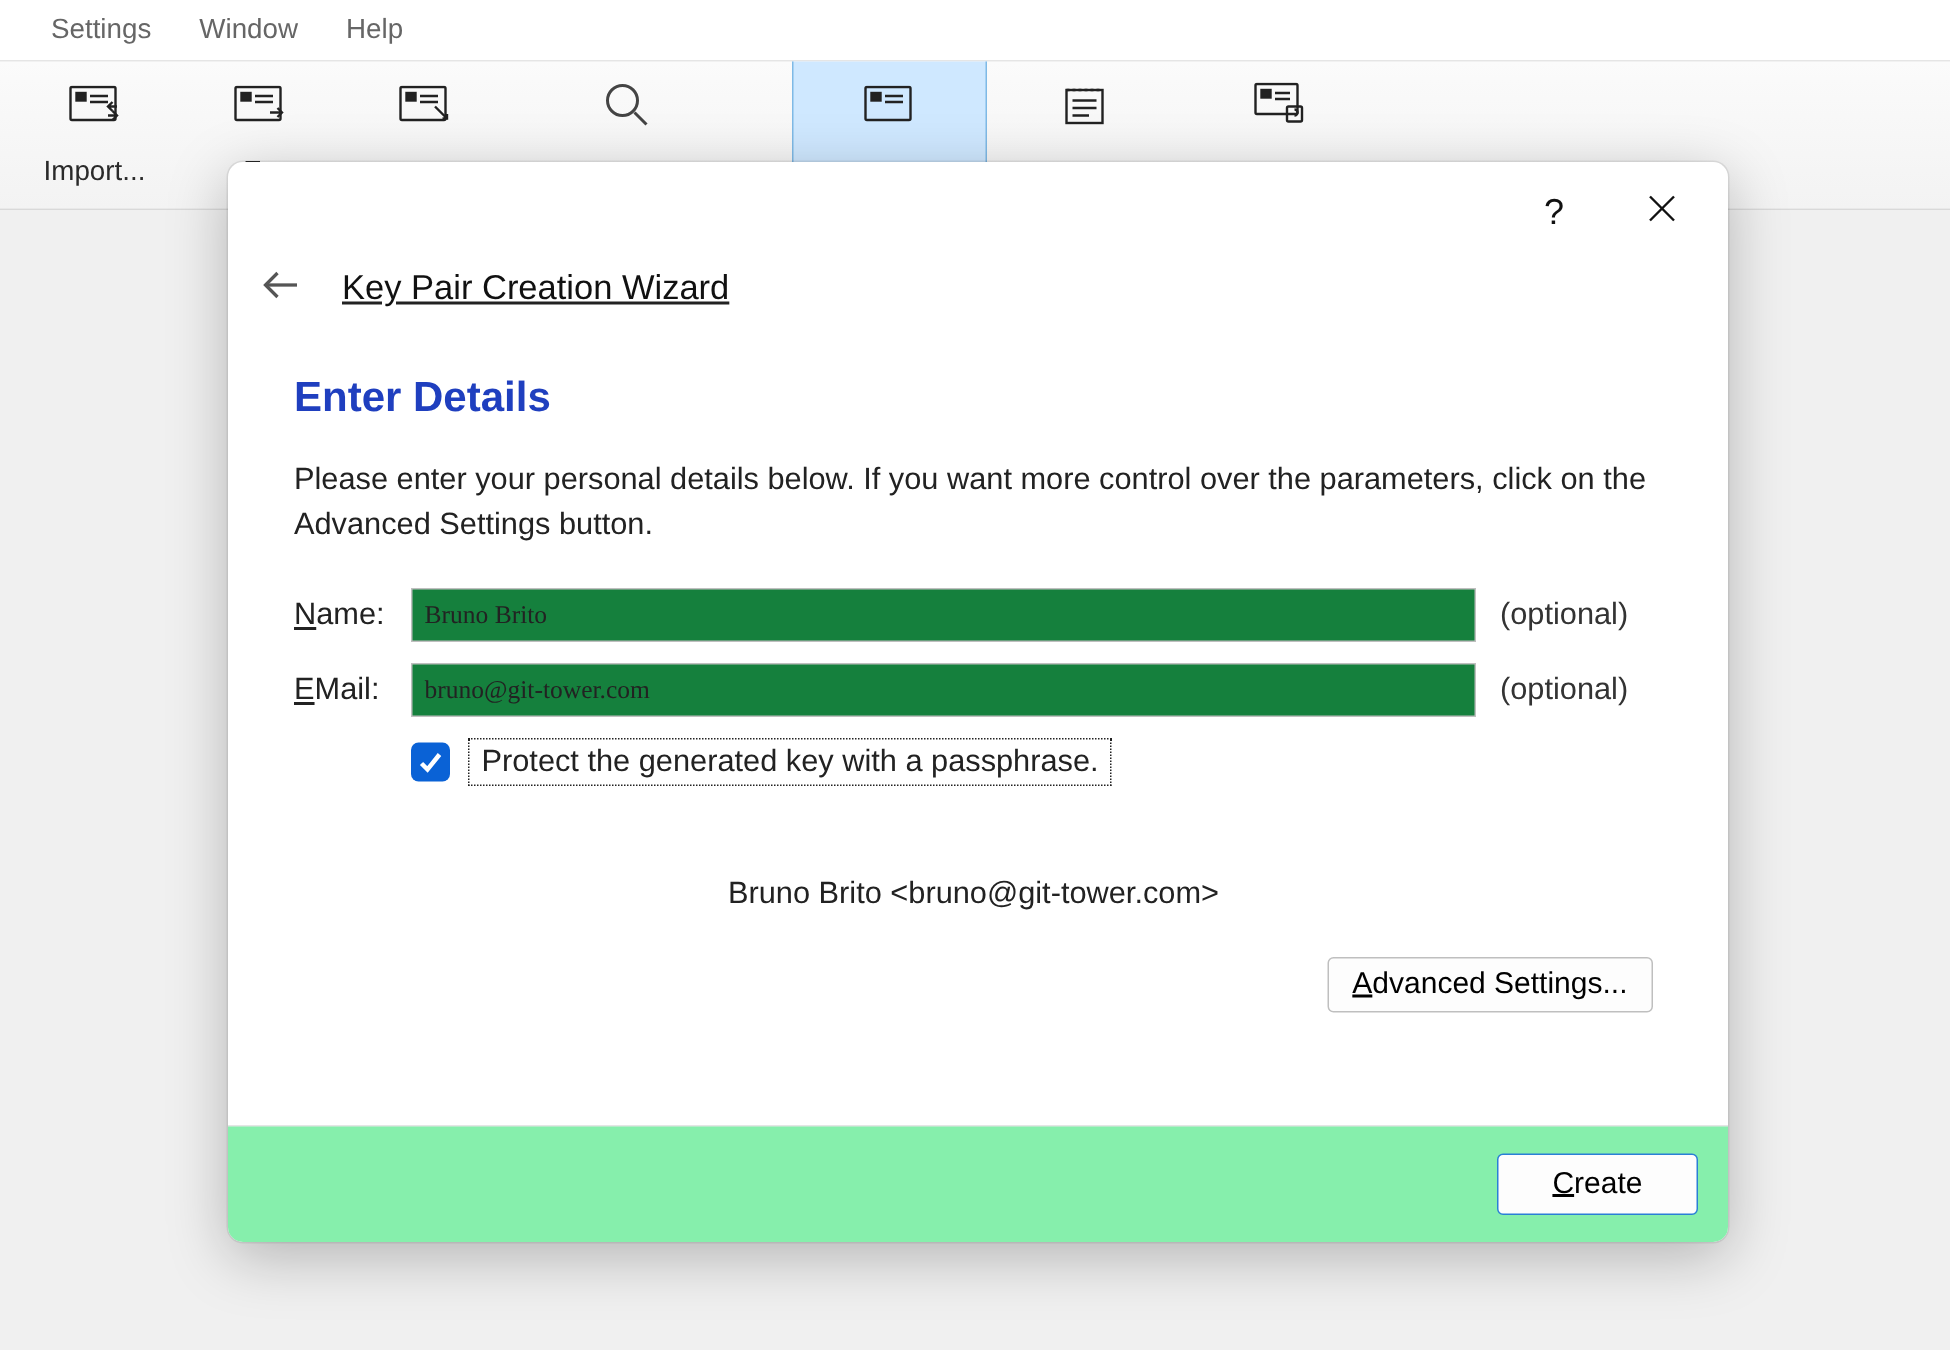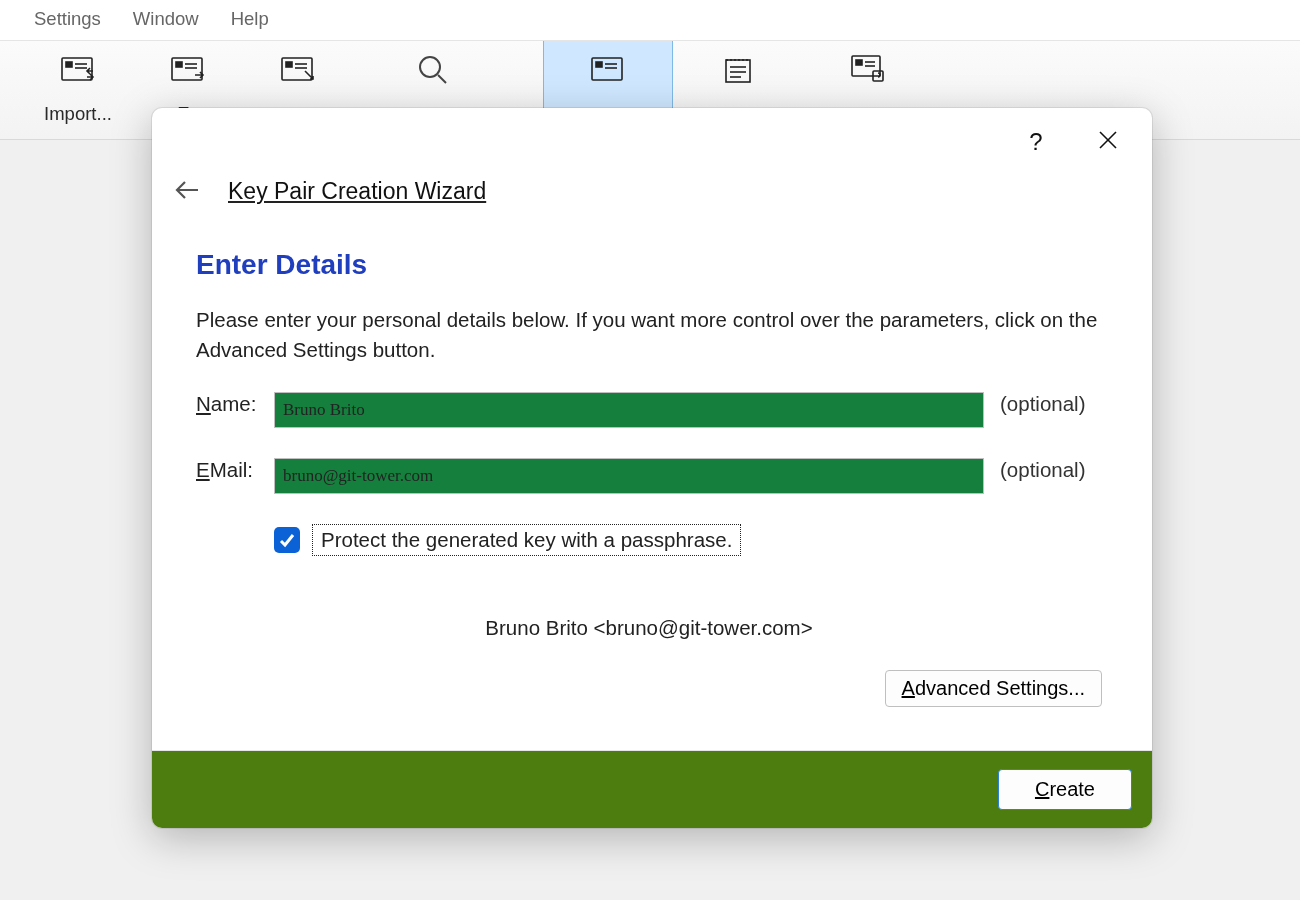--- a/index.html
+++ b/index.html
@@ -24,21 +24,21 @@
   }
   .menubar span { cursor: default; }
   
   .toolbar-wrap {
     background: linear-gradient(#fbfbfb, #f3f3f3);
     border-top: 1px solid #e5e5e5;
     border-bottom: 1px solid #d9d9d9;
     height: 100px;
     display: flex;
     align-items: stretch;
-    padding: 0 0 0 15px;
+    padding: 0 0 0 0;
   }
   .tool-item {
     display: flex;
     flex-direction: column;
     align-items: center;
     justify-content: flex-start;
     padding: 12px 0 0 0;
     width: 110px;
     cursor: pointer;
     position: relative;
@@ -123,22 +123,23 @@
     margin: 0 0 24px 0;
   }
   .sec-desc {
     font-size: 20.5px;
     color: #222;
     line-height: 1.45;
     margin: 0 0 28px 0;
   }
   .form-row {
     display: flex;
+    align-items: center;
     gap: 16px;
-    margin-bottom: 30px;
+    margin-bottom: 14px;
   }
   .form-row label.col {
     width: 62px;
     font-size: 20.5px;
     color: #222;
     text-align:left;
   }
   .form-row input[type=text] {
     flex: 1;
     height: 36px;
@@ -191,21 +192,21 @@
   .btn {
     font-size: 20px;
     padding: 6px 16px;
     border: 1px solid #bfbfbf;
     background: #fdfdfd;
     border-radius: 4px;
     cursor:pointer;
     font-family:inherit;
   }
   .dlg-footer {
-    background: #4d7c0f;
+    background: #86efac;
     border-top: 1px solid #e5e5e5;
     height: 78px;
     display:flex;
     align-items:center;
     justify-content:flex-end;
     gap: 14px;
     padding: 0 20px;
   }
   .btn.primary {
     border: 1px solid #2a7fd6;

